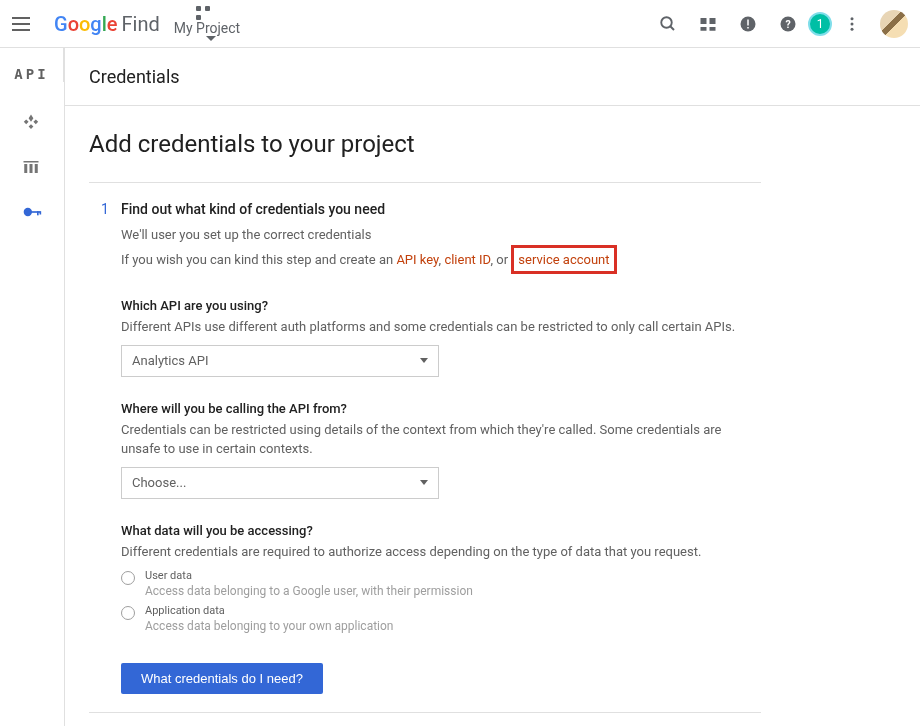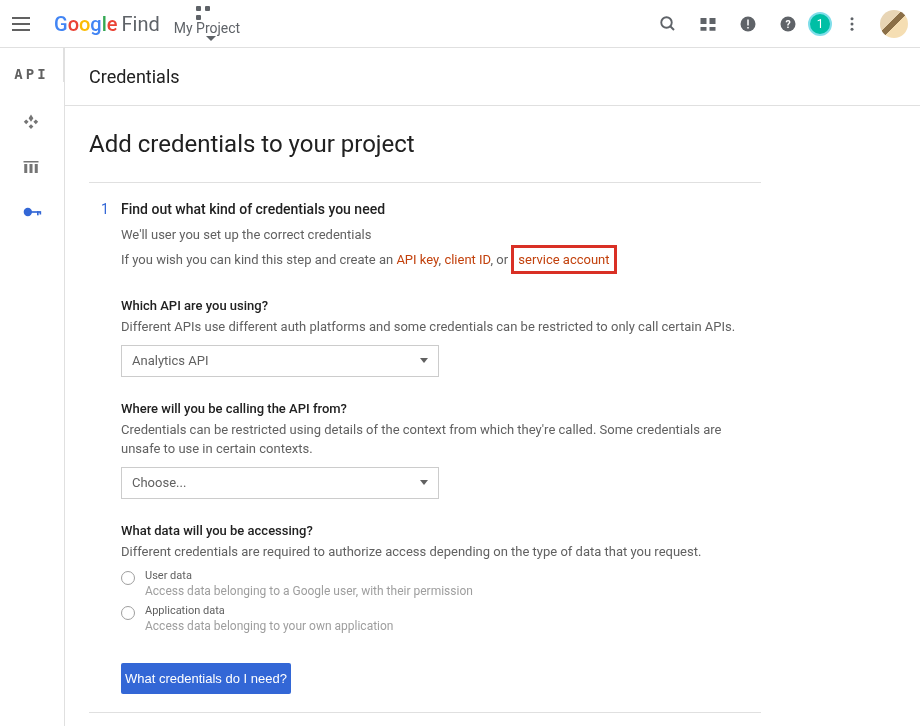--- a/index.html
+++ b/index.html
@@ -47,21 +47,21 @@
 .section { margin-top: 24px; }
 .section-label { font-weight: 500; font-size: 13px; margin-bottom: 4px; }
 .section-desc { color: #616161; font-size: 13px; line-height: 1.5; margin-bottom: 8px; }
 .select-box { width: 318px; height: 32px; border: 1px solid #ccc; background: #fff; padding: 0 10px; display: flex; align-items: center; justify-content: space-between; cursor: pointer; font-size: 13px; color: #616161; }
 .select-arrow { border-left: 4px solid transparent; border-right: 4px solid transparent; border-top: 5px solid #616161; }
 .radio-option { display: flex; align-items: flex-start; margin-bottom: 6px; padding-left: 0; }
 .radio { width: 14px; height: 14px; border: 1.5px solid #9e9e9e; border-radius: 50%; margin-right: 10px; margin-top: 2px; flex-shrink: 0; cursor: pointer; }
 .radio-body { flex: 1; }
 .radio-label { color: #616161; font-size: 11px; }
 .radio-desc { color: #9e9e9e; font-size: 12px; margin-top: 2px; }
-.primary-btn { background: #3367d6; color: #fff; border: none; padding: 8px 4px; font-size: 13px; font-weight: 500; cursor: pointer; border-radius: 2px; margin-top: 24px; }
+.primary-btn { background: #3367d6; color: #fff; border: none; padding: 8px 20px; font-size: 13px; font-weight: 500; cursor: pointer; border-radius: 2px; margin-top: 24px; }
 svg { display: block; }
 </style>
 </head>
 <body>
 
 <div class="header">
   <div class="menu-icon">
     <span></span>
       <span></span>
       <span></span>

